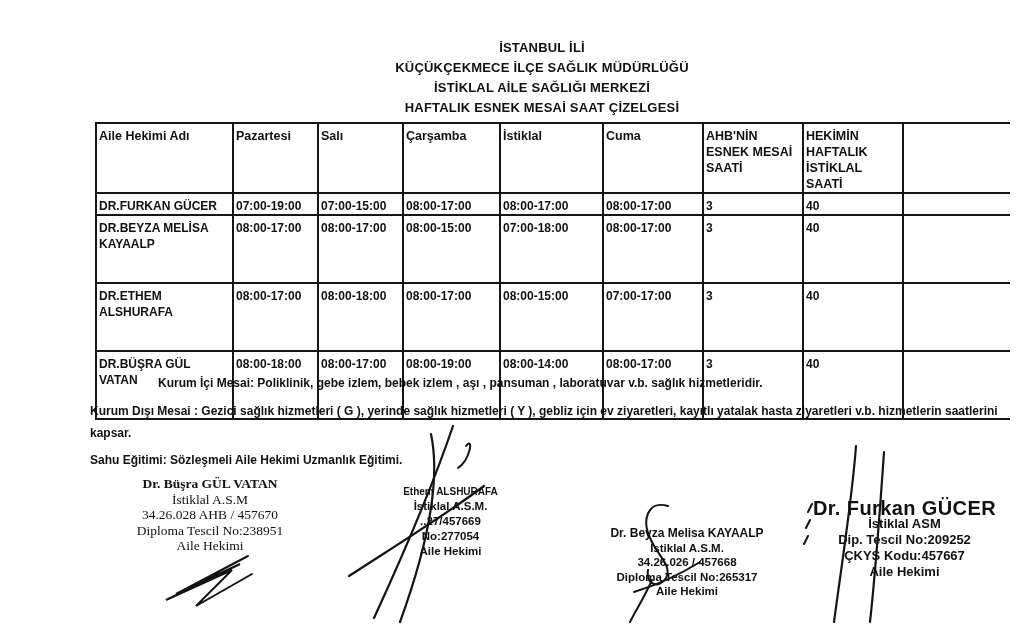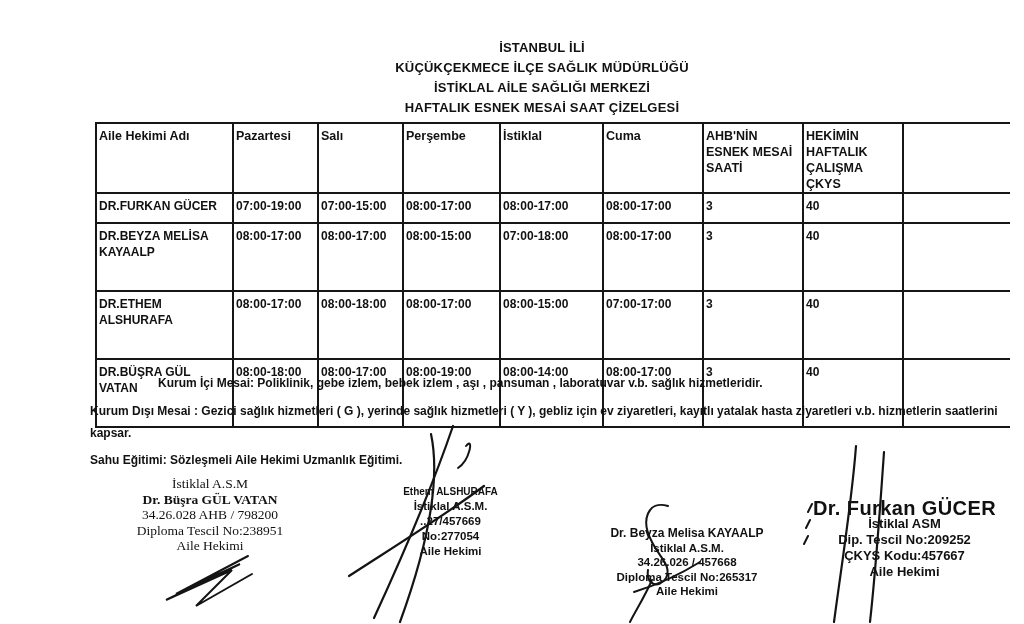--- a/index.html
+++ b/index.html
@@ -18,21 +18,21 @@
     position:absolute;top:122px;left:95px;border-collapse:collapse;table-layout:fixed;
   }
   table.sched th, table.sched td{
     border:2px solid #161616;
     font-weight:bold;text-align:left;vertical-align:top;
     padding:4px 2px 0 2px;overflow:hidden;
   }
   table.sched th{font-size:12.5px;line-height:16px;}
   table.sched td{font-size:12px;line-height:16px;}
   table.sched thead tr{height:66px;}
-  table.sched tbody tr.r1{height:30px;}
+  table.sched tbody tr.r1{height:22px;}
   table.sched tbody tr.rx{height:68px;}
   table.sched th:last-child, table.sched td:last-child{border-right:none;}
   .note{position:absolute;font-weight:bold;font-size:12px;line-height:22px;}
   .note-1{top:372px;left:110px;width:880px;margin-left:48px;}
   .note-2{top:400px;left:90px;width:916px;}
   .note-3{top:449px;left:90px;width:600px;}
   .sig{position:absolute;text-align:center;}
   .sig .ln{display:block;}
   .sig-1{top:476px;left:100px;width:220px;font-family:"Liberation Serif", serif;font-size:13.5px;line-height:15.5px;}
   .sig-1 .ln0{font-weight:bold;}
@@ -65,25 +65,25 @@
       <col style="width:100px">
     <col style="width:100px">
       <col style="width:100px">
       <col style="width:107px">
   </colgroup>
   <thead>
     <tr>
       <th>Aile Hekimi Adı</th>
       <th>Pazartesi</th>
       <th>Salı</th>
-      <th>Perşembe</th>
+      <th>Çarşamba</th>
       <th>İstiklal</th>
       <th>Cuma</th>
       <th>AHB'NİN ESNEK MESAİ SAATİ</th>
-      <th>HEKİMİN HAFTALIK ÇALIŞMA ÇKYS</th>
+      <th>HEKİMİN HAFTALIK İSTİKLAL SAATİ</th>
       <th></th>
     </tr>
   </thead>
   <tbody>
     <tr class="r1">
       <td>DR.FURKAN GÜCER</td>
       <td>07:00-19:00</td>
       <td>07:00-15:00</td>
       <td>08:00-17:00</td>
       <td>08:00-17:00</td>
@@ -126,23 +126,23 @@
       <td></td>
     </tr>
   </tbody>
 </table>
 
 <div class="note note-1">Kurum İçi Mesai: Poliklinik, gebe izlem, bebek izlem , aşı , pansuman , laboratuvar v.b. sağlık hizmetleridir.</div>
 <div class="note note-2">Kurum Dışı Mesai : Gezici sağlık hizmetleri ( G ), yerinde sağlık hizmetleri ( Y ), gebliz için ev ziyaretleri, kayıtlı yatalak hasta ziyaretleri v.b. hizmetlerin saatlerini kapsar.</div>
 <div class="note note-3">Sahu Eğitimi: Sözleşmeli Aile Hekimi Uzmanlık Eğitimi.</div>
 
 <div class="sig sig-1">
+  <span class="ln ln0">Dr. Büşra GÜL VATAN</span>
   <span class="ln">İstiklal A.S.M</span>
-  <span class="ln ln0">Dr. Büşra GÜL VATAN</span>
-  <span class="ln">34.26.028 AHB / 798200</span>
+  <span class="ln">34.26.028 AHB / 457670</span>
   <span class="ln">Diploma Tescil No:238951</span>
   <span class="ln">Aile Hekimi</span>
 </div>
 
 <div class="sig sig-2">
   <span class="ln ln0">Ethem ALSHURAFA</span>
   <span class="ln">İstiklal A.S.M.</span>
   <span class="ln">..27/457669</span>
   <span class="ln">No:277054</span>
   <span class="ln">Aile Hekimi</span>

